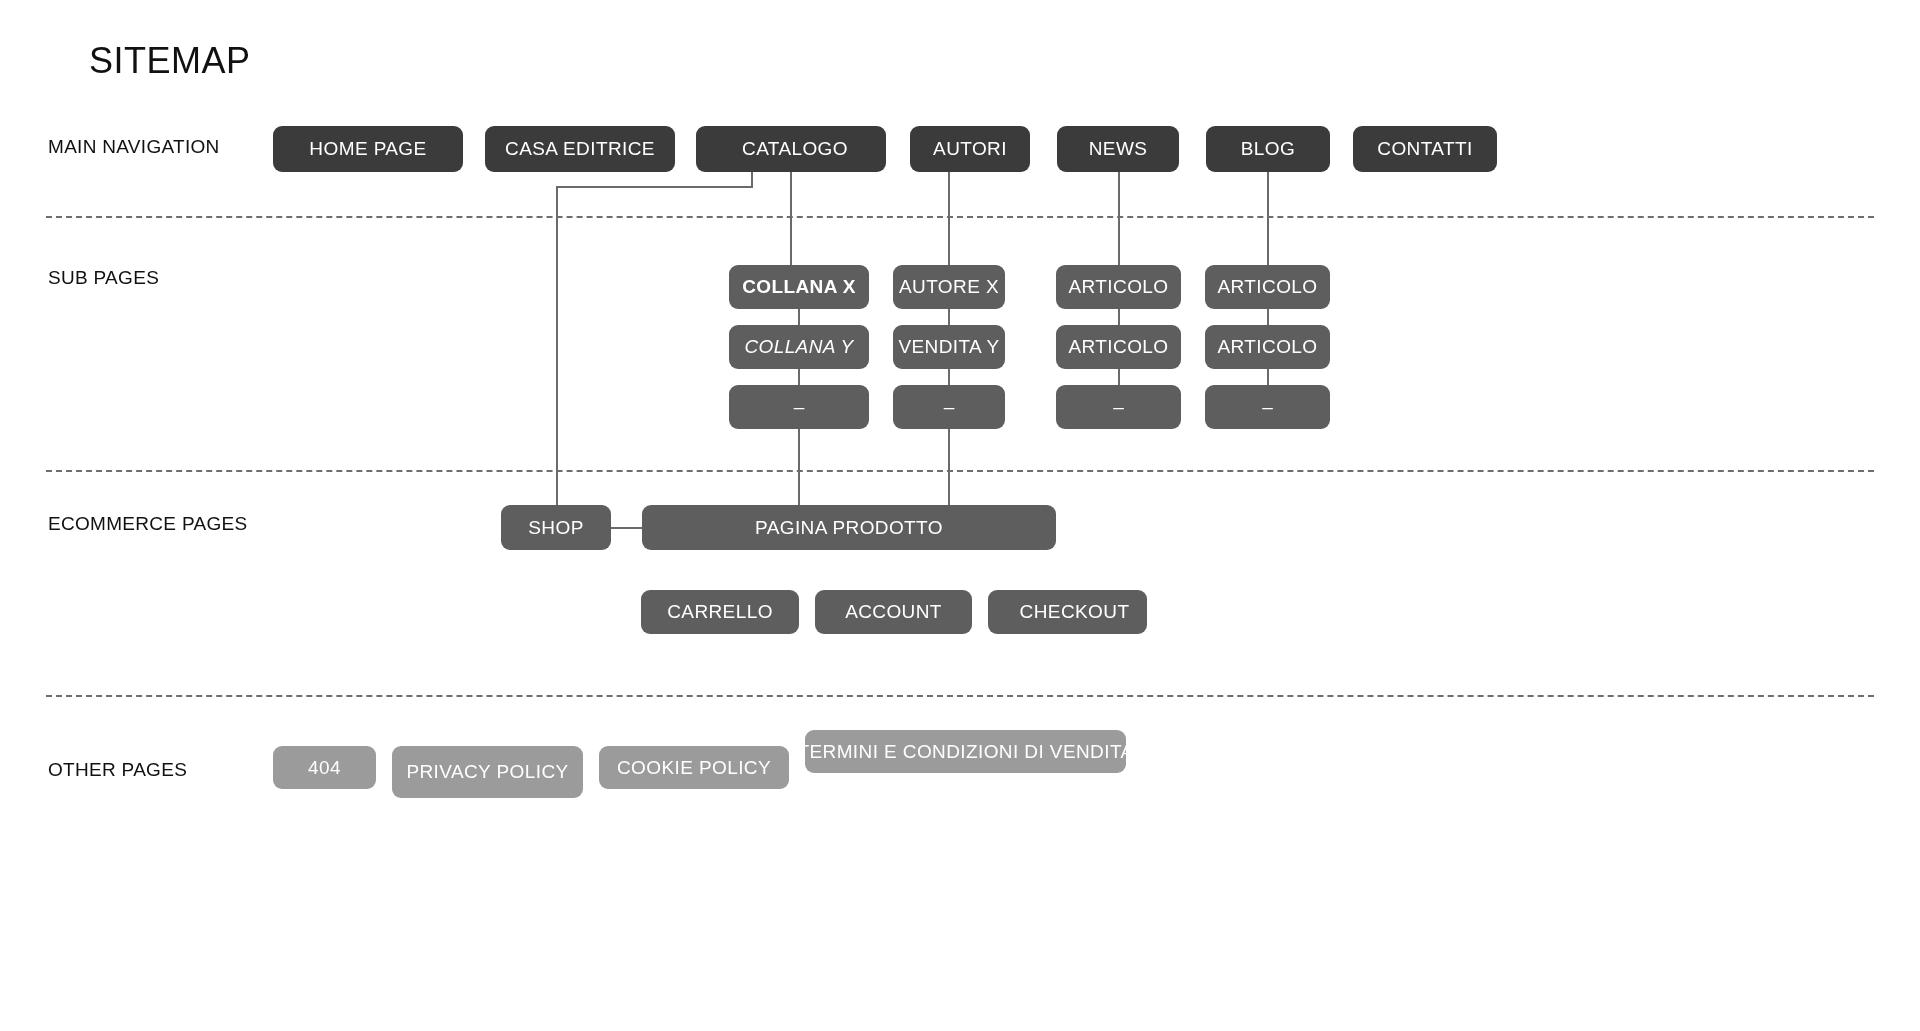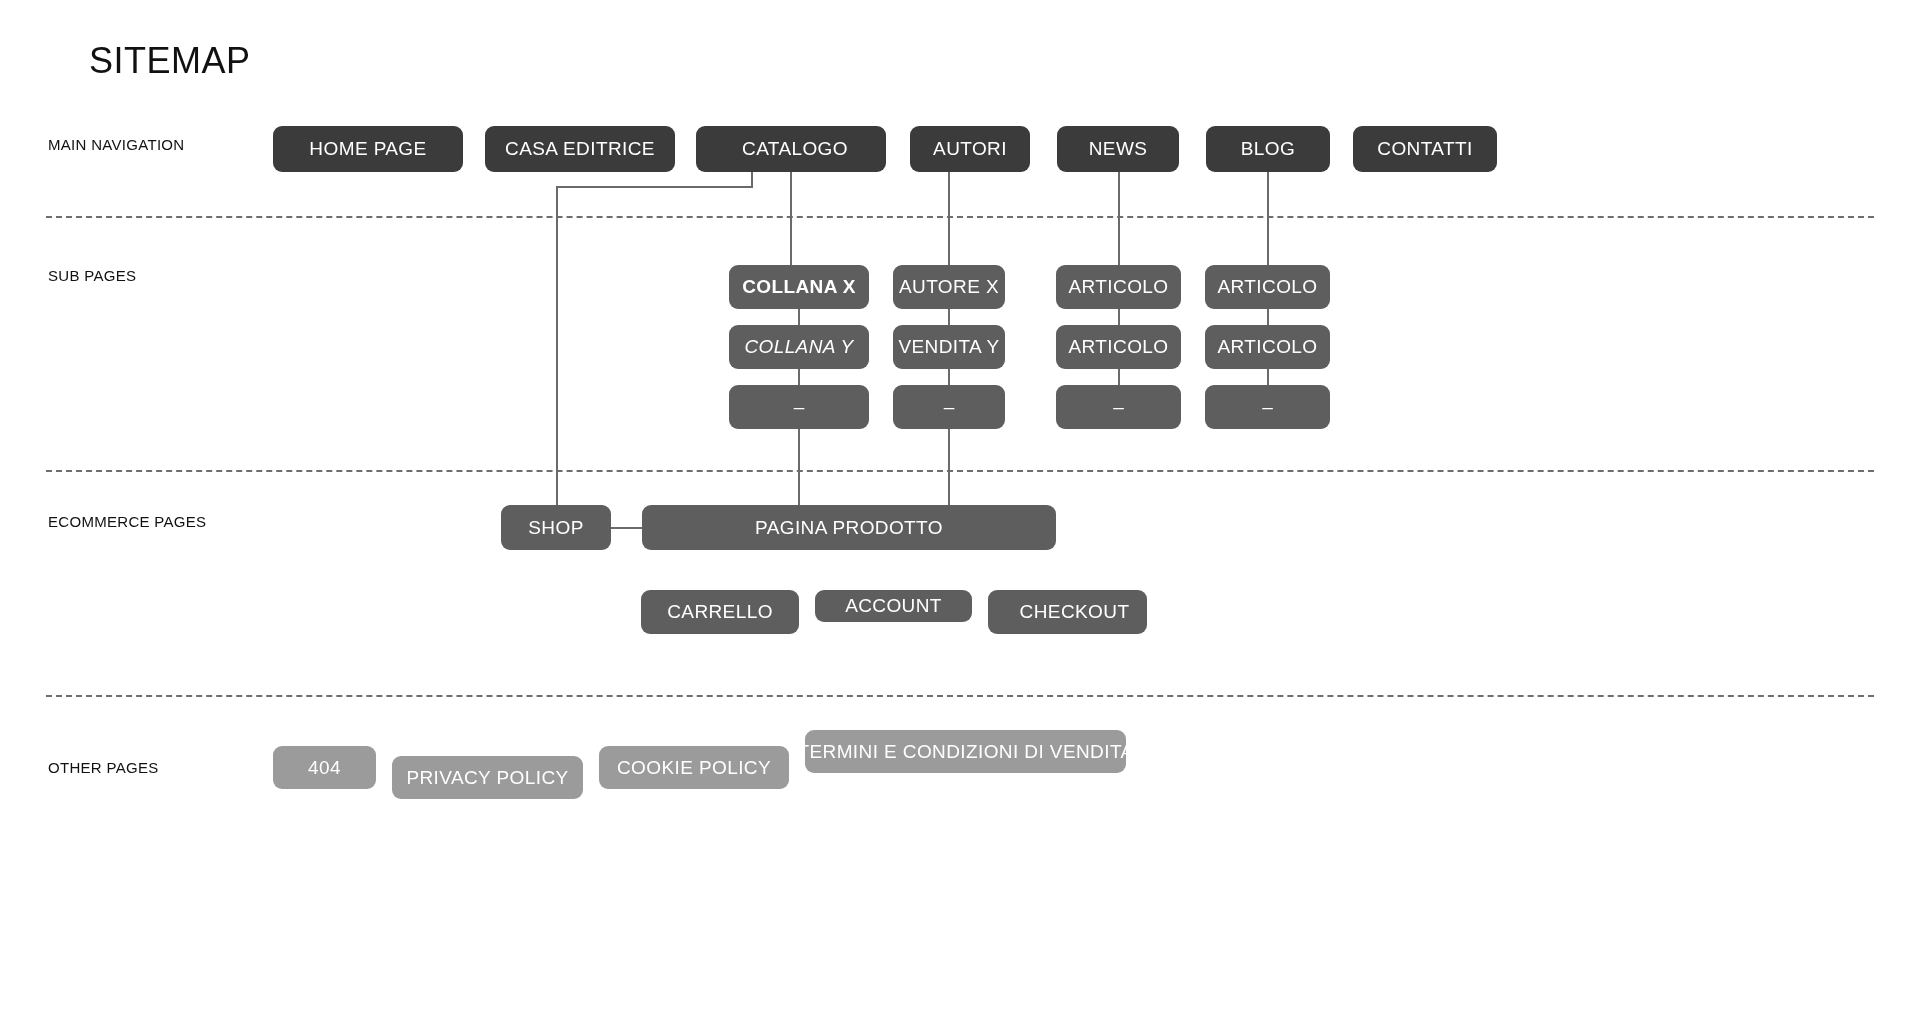--- a/index.html
+++ b/index.html
@@ -31,21 +31,21 @@
     color: #111111;
     font-weight: 400;
     white-space: nowrap;
     margin-left: 42px;
   }
 
   
   .section-label {
     position: absolute;
     left: 48px;
-    font-size: 15px;
+    font-size: 19px;
     letter-spacing: 0.3px;
     color: #111111;
     font-weight: 400;
     white-space: nowrap;
   }
 
   
   .divider {
     position: absolute;
     left: 46px;
@@ -187,30 +187,30 @@
       </div>
       <div class="node mid" style="left: 501px; top: 505px; width: 110px; height: 45px;">
         <span class="node-label">SHOP</span>
       </div>
       <div class="node mid" style="left: 642px; top: 505px; width: 414px; height: 45px;">
         <span class="node-label">PAGINA PRODOTTO</span>
       </div>
       <div class="node mid" style="left: 641px; top: 590px; width: 158px; height: 44px;">
         <span class="node-label">CARRELLO</span>
       </div>
-      <div class="node mid" style="left: 815px; top: 590px; width: 157px; height: 32px;">
+      <div class="node mid" style="left: 815px; top: 590px; width: 157px; height: 44px;">
         <span class="node-label">ACCOUNT</span>
       </div>
       <div class="node mid" style="left: 988px; top: 590px; width: 159px; height: 44px; padding-left: 20px;">
         <span class="node-label">CHECKOUT</span>
       </div>
       <div class="node light" style="left: 273px; top: 746px; width: 103px; height: 43px;">
         <span class="node-label">404</span>
       </div>
-      <div class="node light" style="left: 392px; top: 746px; width: 191px; height: 43px; margin-top: 10px;">
+      <div class="node light" style="left: 392px; top: 746px; width: 191px; height: 52px;">
         <span class="node-label">PRIVACY POLICY</span>
       </div>
       <div class="node light" style="left: 599px; top: 746px; width: 190px; height: 43px;">
         <span class="node-label">COOKIE POLICY</span>
       </div>
       <div class="node light" style="left: 805px; top: 730px; width: 321px; height: 43px;">
         <span class="node-label">TERMINI E CONDIZIONI DI VENDITA</span>
       </div>
     </div>
 

